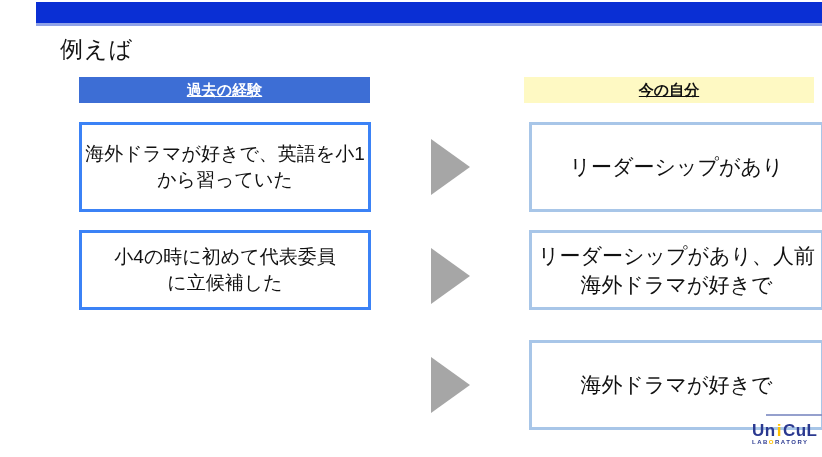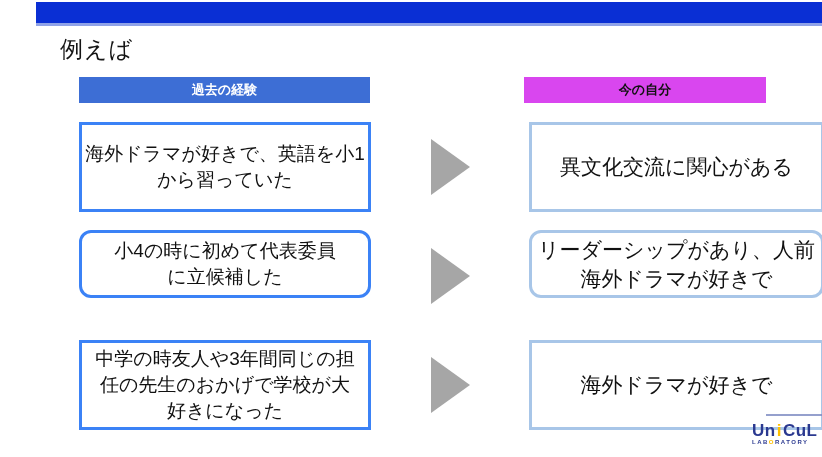--- a/index.html
+++ b/index.html
@@ -31,31 +31,32 @@
     color: #141414;
     letter-spacing: 1px;
   }
   .col-header {
     position: absolute;
     top: 77px;
     height: 26px;
     display: flex;
     align-items: center;
     justify-content: center;
-    font-size: 13px;
+    font-size: 15px;
     font-weight: bold;
+    text-decoration: underline;
   }
   .col-header.past {
     left: 43px; width: 291px;
     background: #3D6ED5;
     color: #ffffff;
   }
   .col-header.present {
-    left: 488px; width: 242px;
-    background: #d946ef;
+    left: 488px; width: 290px;
+    background: #fef9c3;
     color: #111111;
   }
   .box {
     position: absolute;
     background: #ffffff;
     display: flex;
     align-items: center;
     justify-content: center;
     text-align: center;
     box-sizing: border-box;
@@ -68,21 +69,21 @@
     font-size: 19px;
     line-height: 1.38;
   }
   .box.present {
     left: 493px; width: 295px;
     border: 3px solid #A8C6E8;
     font-size: 21px;
     line-height: 1.4;
   }
   .row1 { top: 122px; height: 90px; }
-  .row2 { top: 230px; height: 68px; border-radius: 12px; }
+  .row2 { top: 230px; height: 80px; }
   .row3 { top: 340px; height: 90px; }
   .arrow {
     position: absolute;
     left: 395px;
     width: 0; height: 0;
     border-top: 28px solid transparent;
     border-bottom: 28px solid transparent;
     border-left: 39px solid #A6A6A6;
   }
   .arrow.a1 { top: 139px; }
@@ -140,38 +141,33 @@
   <div class="col-header present">
     <span>今の自分</span>
   </div>
 
   <div class="box past row1">
     <span class="box-text">海外ドラマが好きで、英語を小1
 から習っていた</span>
   </div>
   <div class="arrow a1"></div>
   <div class="box present row1">
-    <span class="box-text">異文化交流に関心がある</span>
+    <span class="box-text">リーダーシップがあり</span>
   </div>
 
   <div class="box past row2">
     <span class="box-text">小4の時に初めて代表委員
 に立候補した</span>
   </div>
   <div class="arrow a2"></div>
   <div class="box present row2">
     <span class="box-text">リーダーシップがあり、人前
 海外ドラマが好きで</span>
   </div>
 
-  <div class="box past row3">
-    <span class="box-text">中学の時友人や3年間同じの担
-任の先生のおかげで学校が大
-好きになった</span>
-  </div>
   <div class="arrow a3"></div>
   <div class="box present row3">
     <span class="box-text">海外ドラマが好きで</span>
   </div>
 
   <div class="logo">
     <div class="logo-tagline"></div>
     <div class="logo-wordmark"><span>Un</span><span class="mid">i</span><span>CuL</span></div>
     <div class="logo-sub"><span>LAB</span><span class="mid">O</span><span>RATORY</span></div>
   </div>

